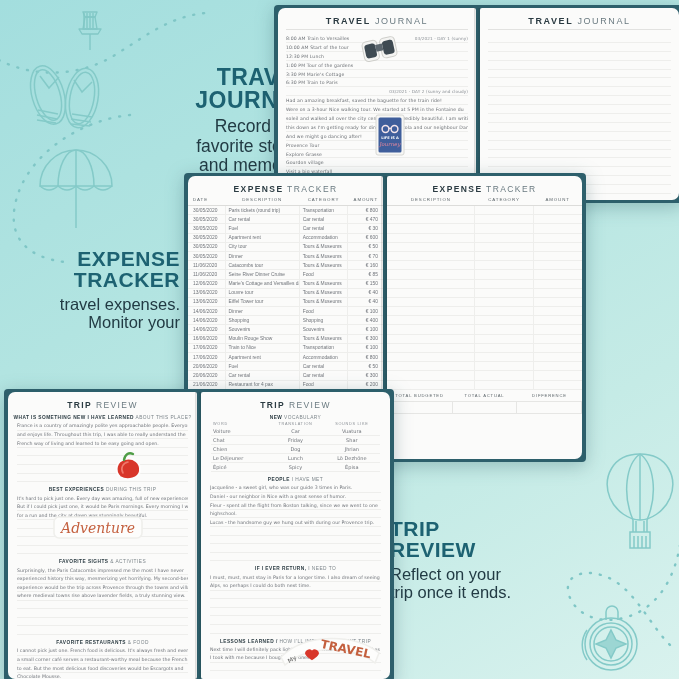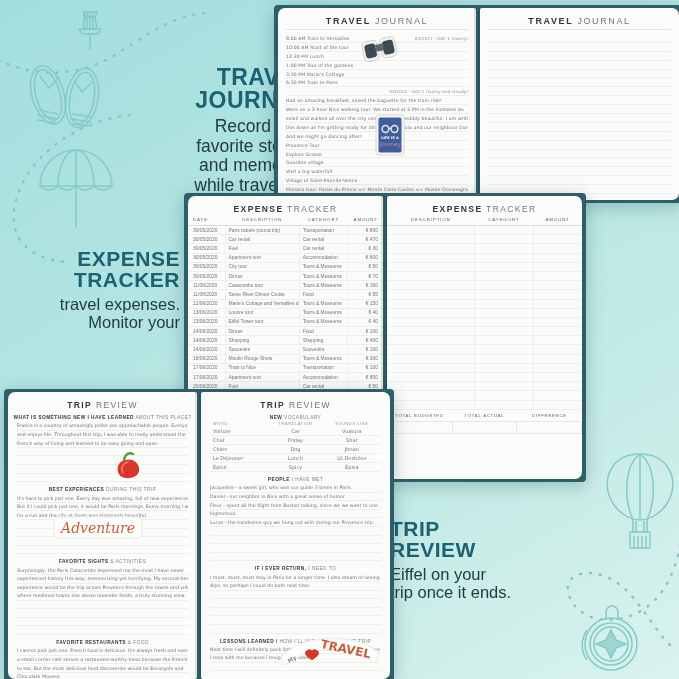--- a/index.html
+++ b/index.html
@@ -98,21 +98,21 @@
   .jrow .right { float: right; color: #8b9096; font-size: 4.2px; }
 
   .jr-blank { border-bottom: 1px solid #eeeeec; height: 8.9px; }
 
   
   #sticker-binoculars { position: absolute; left: 360px; top: 34px; }
   
   #sticker-postcard { position: absolute; left: 375px; top: 114px; }
 
   
-  #expense { left: 188px; top: 196px; width: 394px; height: 283px; }
+  #expense { left: 188px; top: 176px; width: 394px; height: 283px; }
   #expense .page.left  { left: 0px;   width: 195px; }
   #expense .page.right { left: 199px; width: 195px; }
   #expense .spine { left: 193px; width: 6px; }
 
   .etable { width: 100%; border-collapse: collapse; table-layout: fixed; }
   .etable th {
     font-size: 4.4px; letter-spacing: 0.9px; color: #5d666b;
     font-weight: 400; padding: 3px 0 3px 0; border-bottom: 1px solid #dcdcda;
   }
   .etable td {
@@ -270,21 +270,21 @@
     <div>Monitor your</div>
   </div>
 </div>
 
 <div class="promo" id="promo-review">
   <div class="ptitle">
     <div>TRIP</div>
     <div>REVIEW</div>
   </div>
   <div class="psub">
-    <div>Eiffel on your</div>
+    <div>Reflect on your</div>
     <div>trip once it ends.</div>
   </div>
 </div>
 
 <div class="book" id="journal">
   <div class="bookcover" style="left:-4px;top:-3px;width:409px;height:198px;"></div>
   <div class="page left">
     <div class="ptitle-head jhead">
       <b>TRAVEL</b>
       <span>JOURNAL</span>

